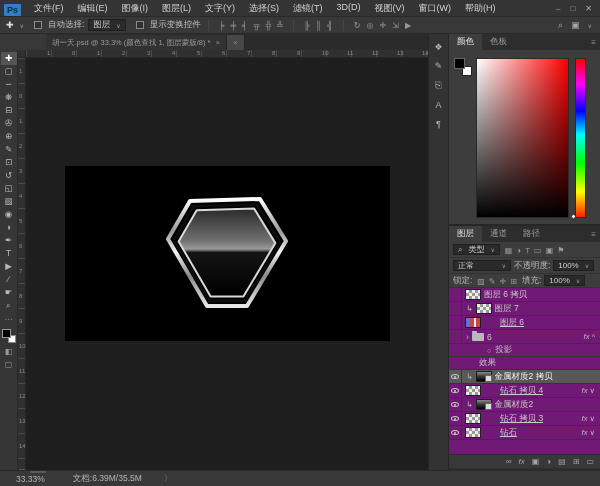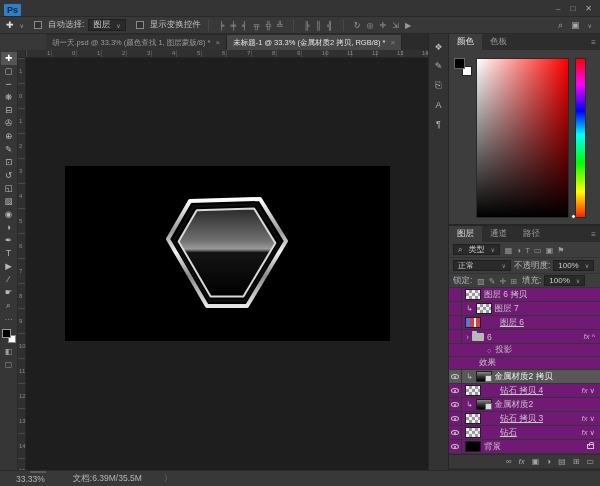--- a/index.html
+++ b/index.html
@@ -117,20 +117,33 @@
   .sb-doc{margin-left:28px;}
   .sb-arrow{margin-left:22px;color:#999;}
 </style>
 </head>
 <body>
 
 <div class="app">
 
   <div class="menubar">
     <span class="pslogo">Ps</span>
+    <span class="menus" style="display:flex">
+        <span class="mi">文件(F)</span>
+        <span class="mi">编辑(E)</span>
+        <span class="mi">图像(I)</span>
+        <span class="mi">图层(L)</span>
+        <span class="mi">文字(Y)</span>
+        <span class="mi">选择(S)</span>
+        <span class="mi">滤镜(T)</span>
+        <span class="mi">3D(D)</span>
+        <span class="mi">视图(V)</span>
+        <span class="mi">窗口(W)</span>
+        <span class="mi">帮助(H)</span>
+      </span>
     <span class="spacer"></span>
     <span class="wc">
       <span>–</span>
       <span>□</span>
       <span>✕</span>
     </span>
   </div>
 
   <div class="optionsbar">
     <span class="toolbtn">✚</span>
@@ -159,21 +172,20 @@
 
   <div class="midrow">
     <div class="leftcol">
 
       <div class="tabbar">
         <span class="tab">
           <span>胡一天.psd @ 33.3% (颜色查找 1, 图层蒙版/8) *</span>
           <span class="tabclose">×</span>
         </span>
         <span class="tab active">
-          <span>未标题-1 @ 33.3% (金属材质2 拷贝, RGB/8) *</span>
           <span class="tabclose">×</span>
         </span>
       </div>
 
       <div class="workrow">
 
         <div class="toolbar">
           <span style="display:flex;flex-direction:column;align-items:center">
               <span class="tli sel">✚</span>
               <span class="tli">▢</span>
@@ -401,28 +413,20 @@
               <span class="lbadge">fx ∨</span>
             </div>
             <div class="lrow">
               <span class="eyecol">
                   <span class="eye"></span>
                 </span>
               <span class="thumb checker"></span>
               <span class="lname u">钻石</span>
               <span class="lbadge">fx ∨</span>
             </div>
-            <div class="lrow">
-              <span class="eyecol">
-                  <span class="eye"></span>
-                </span>
-              <span class="thumb blackthumb"></span>
-              <span class="lname">背景</span>
-              <span class="lockicon"></span>
-            </div>
           </div>
 
           <div class="lp-bottom">
               <span class="bi">∞</span>
               <span class="bi">fx</span>
               <span class="bi">▣</span>
               <span class="bi">◑</span>
               <span class="bi">▤</span>
               <span class="bi">⊞</span>
               <span class="bi">▭</span>

